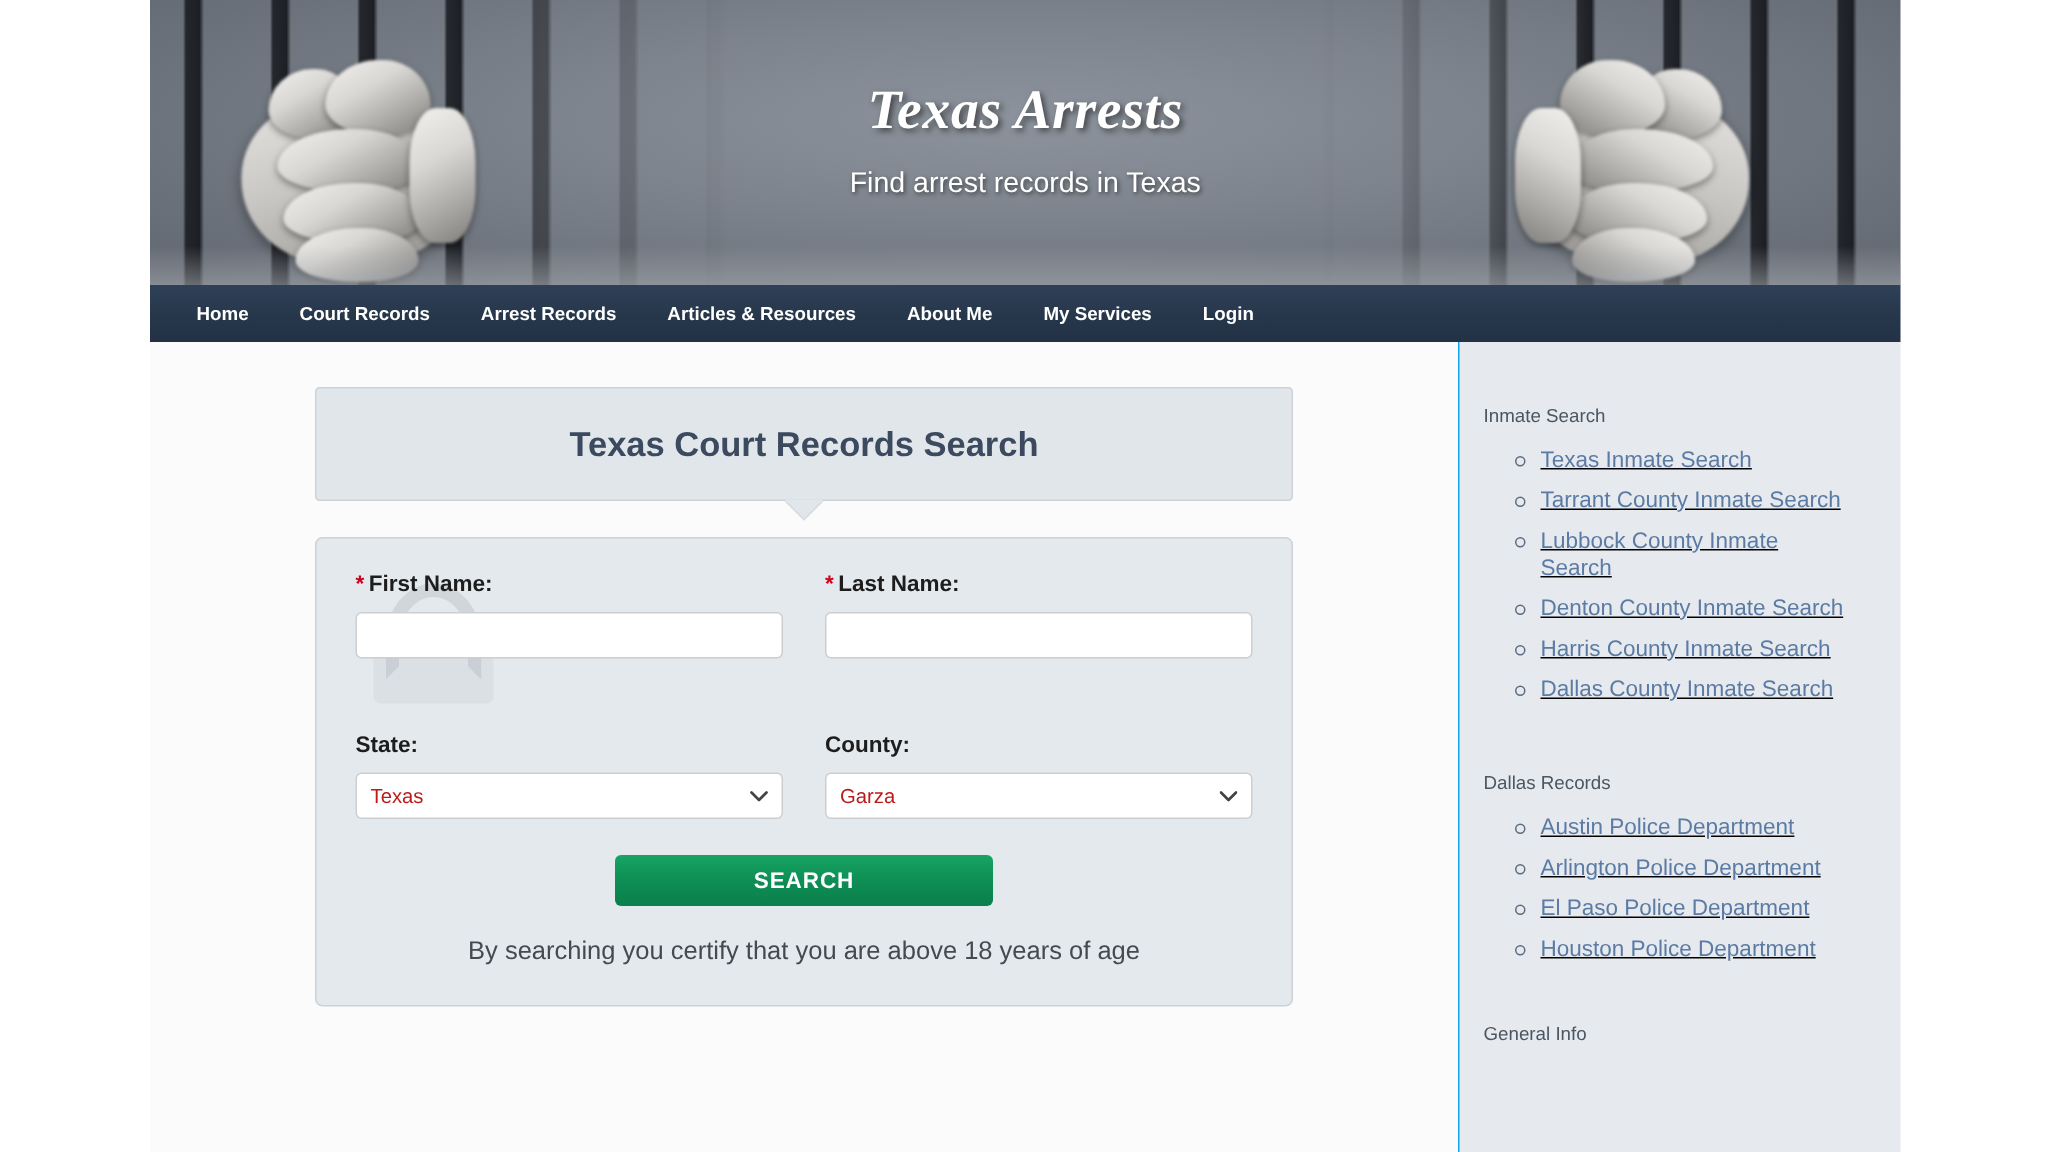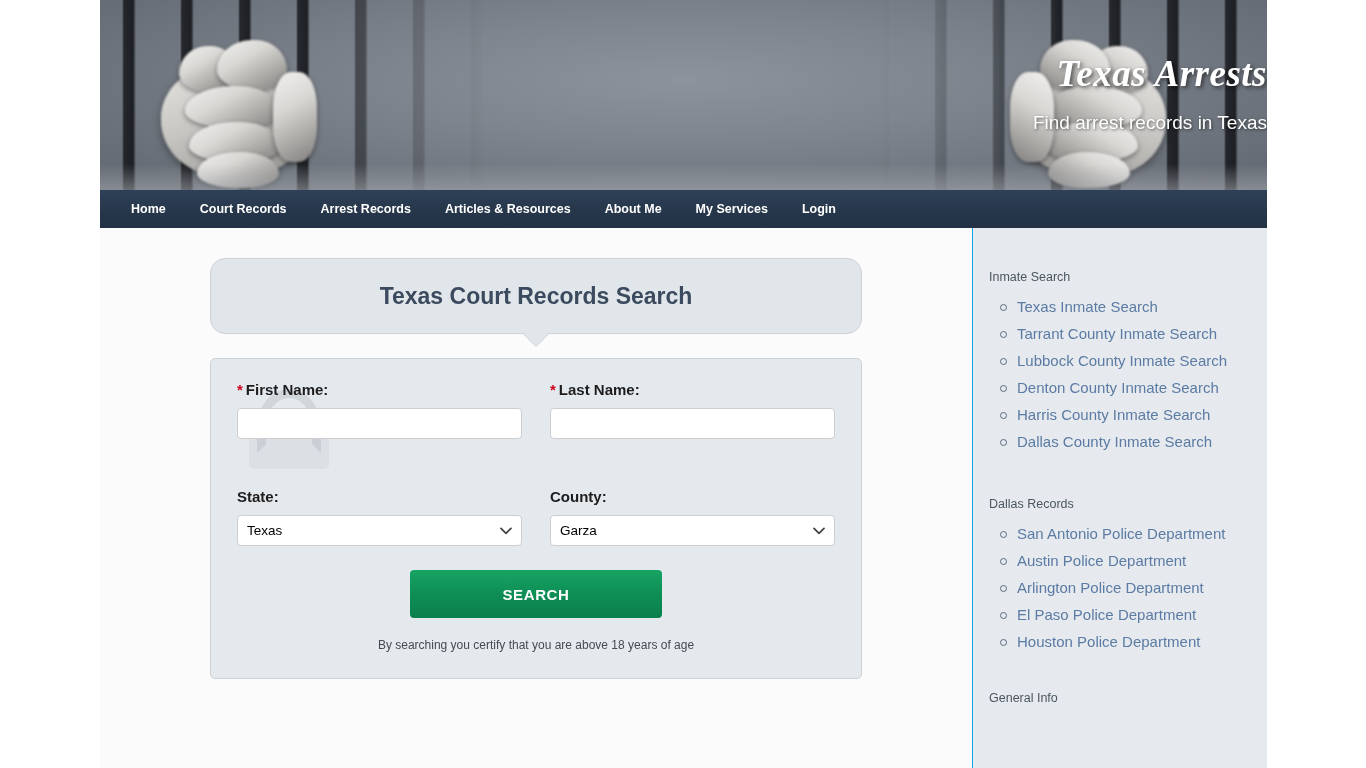--- a/index.html
+++ b/index.html
@@ -57,21 +57,21 @@
     background: linear-gradient(160deg, #e8e6e3 0%, #c8c6c3 45%, #94928f 100%);
     box-shadow: 0 3px 9px rgba(0,0,0,0.40);
   }
   .banner-fade-bottom {
     position: absolute; left: 0; right: 0; bottom: 0; height: 26px;
     background: linear-gradient(180deg, rgba(120,126,134,0) 0%, rgba(168,172,178,0.55) 100%);
   }
 
   .banner-titles {
     position: absolute; left: 0; right: 0; top: 52px;
-    text-align: right;
+    text-align: center;
     z-index: 5;
   }
   .site-title {
     font-family: "Liberation Serif", "DejaVu Serif", serif;
     font-style: italic;
     font-weight: bold;
     font-size: 37px;
     color: #ffffff;
     letter-spacing: 0.5px;
     text-shadow: 2px 2px 4px rgba(0,0,0,0.55);
@@ -138,21 +138,21 @@
 
   
   .search-widget {
     width: 652px;
     margin: 30px auto 0 auto;
     position: relative;
   }
   .widget-head {
     background: #e1e6ea;
     border: 1px solid #ccd2d8;
-    border-radius: 15px;
+    border-radius: 3px;
     height: 76px;
     display: flex;
     align-items: center;
     justify-content: center;
     position: relative;
   }
   .widget-head-title {
     font-size: 23px;
     font-weight: bold;
     color: #3b4a5e;
@@ -230,73 +230,74 @@
   .field-label.second-row { margin-top: 21px; }
 
   .select-input {
     width: 100%;
     height: 31px;
     border: 1px solid #ccced0;
     border-radius: 4px;
     background: #ffffff;
     padding: 0 26px 0 9px;
     font-size: 13.5px;
-    color: #000000;
+    color: #b91c1c;
     font-family: "Liberation Sans", sans-serif;
     -webkit-appearance: none;
     appearance: none;
     outline: none;
   }
   .select-wrap { position: relative; }
   .select-chevron {
     position: absolute;
     right: 10px; top: 50%;
     transform: translateY(-55%);
     pointer-events: none;
     color: #444;
     font-size: 13px;
     line-height: 1;
   }
 
   .search-btn-row { text-align: center; margin-top: 24px; position: relative; z-index: 2; }
   .search-btn {
     width: 252px;
-    height: 48px;
+    height: 34px;
     background: linear-gradient(180deg, #17a463 0%, #0e8e55 50%, #0b7f4c 100%);
     border: none;
     border-radius: 4px;
     color: #ffffff;
     font-size: 15px;
     font-weight: bold;
     letter-spacing: 0.6px;
     cursor: pointer;
     font-family: "Liberation Sans", sans-serif;
   }
   .disclaimer {
     text-align: center;
     margin-top: 20px;
-    font-size: 12px;
+    font-size: 17px;
     color: #444a50;
     position: relative;
     z-index: 2;
   }
 
   
   .side-section { padding: 0 16px; }
   .side-section + .side-section { margin-top: 46px; }
   .side-heading {
     font-size: 12.5px;
     color: #4b5660;
     margin: 0 0 14px 0;
     font-weight: normal;
   }
   .side-list {
     list-style: none;
-    margin: 4px;
+    margin: 14px;
     padding: 0 0 0 24px;
+    text-decoration: underline;
   }
   .side-list li {
     position: relative;
     margin-bottom: 9px;
     font-size: 15px;
     line-height: 1.2;
   }
   .side-list li::before {
     content: "";
     position: absolute;
@@ -439,21 +440,20 @@
           <li><a class="side-link">Lubbock County Inmate Search</a></li>
           <li><a class="side-link">Denton County Inmate Search</a></li>
           <li><a class="side-link">Harris County Inmate Search</a></li>
           <li><a class="side-link">Dallas County Inmate Search</a></li>
         </ul>
       </div>
 
       <div class="side-section">
         <div class="side-heading">Dallas Records</div>
         <ul class="side-list">
-          <li><a class="side-link">San Antonio Police Department</a></li>
           <li><a class="side-link">Austin Police Department</a></li>
           <li><a class="side-link">Arlington Police Department</a></li>
           <li><a class="side-link">El Paso Police Department</a></li>
           <li><a class="side-link">Houston Police Department</a></li>
         </ul>
       </div>
 
       <div class="side-section" style="margin-top:40px;">
         <div class="side-heading">General Info</div>
       </div>

